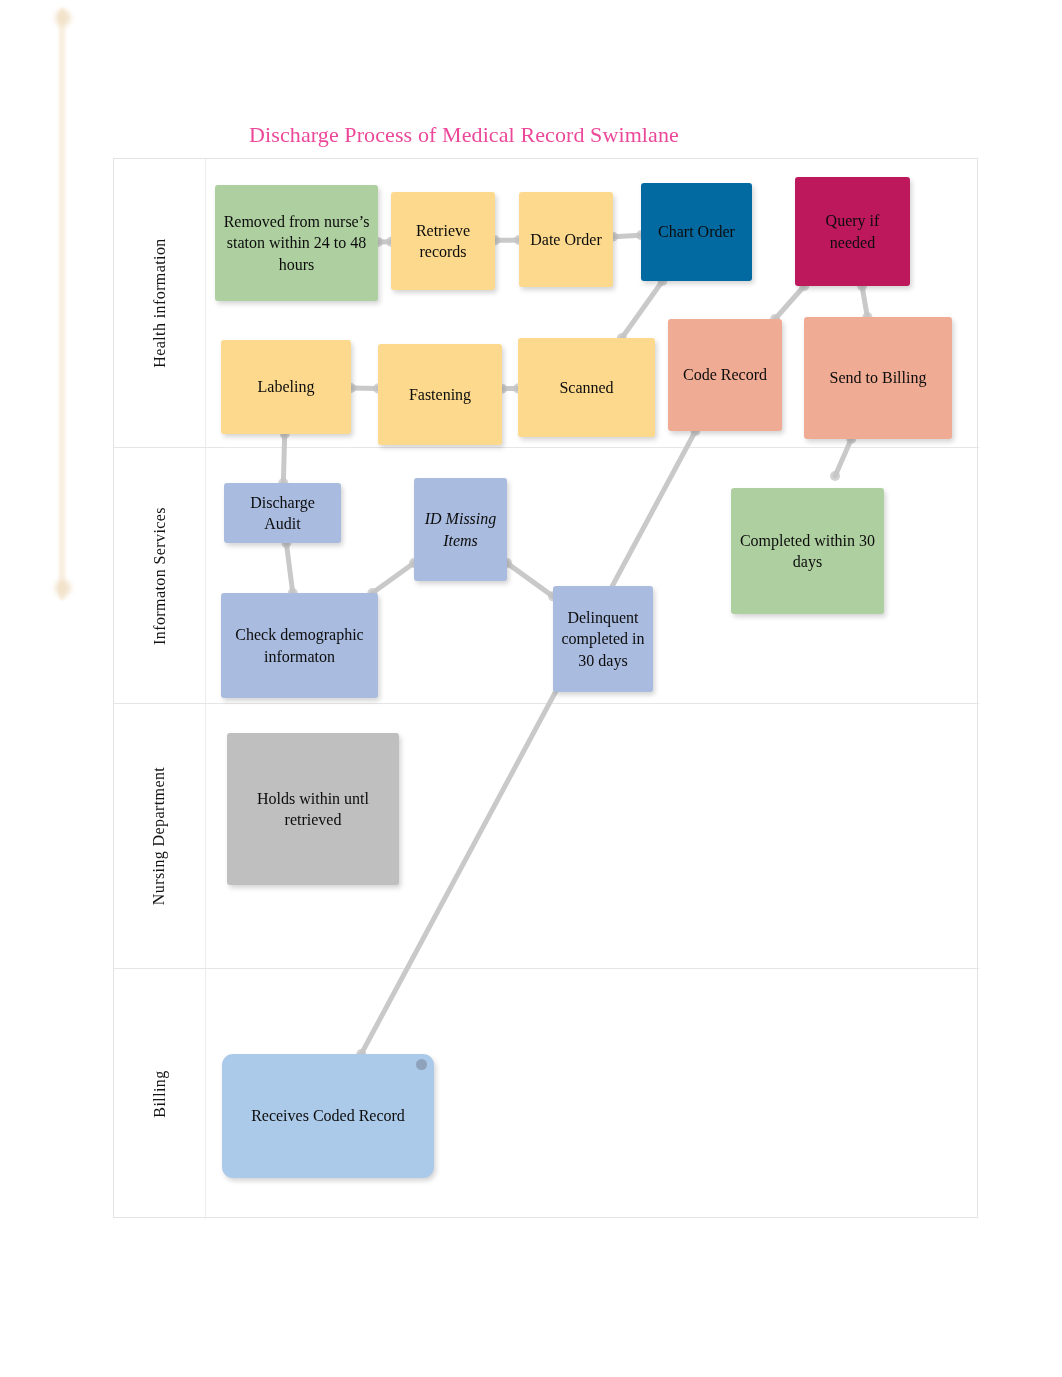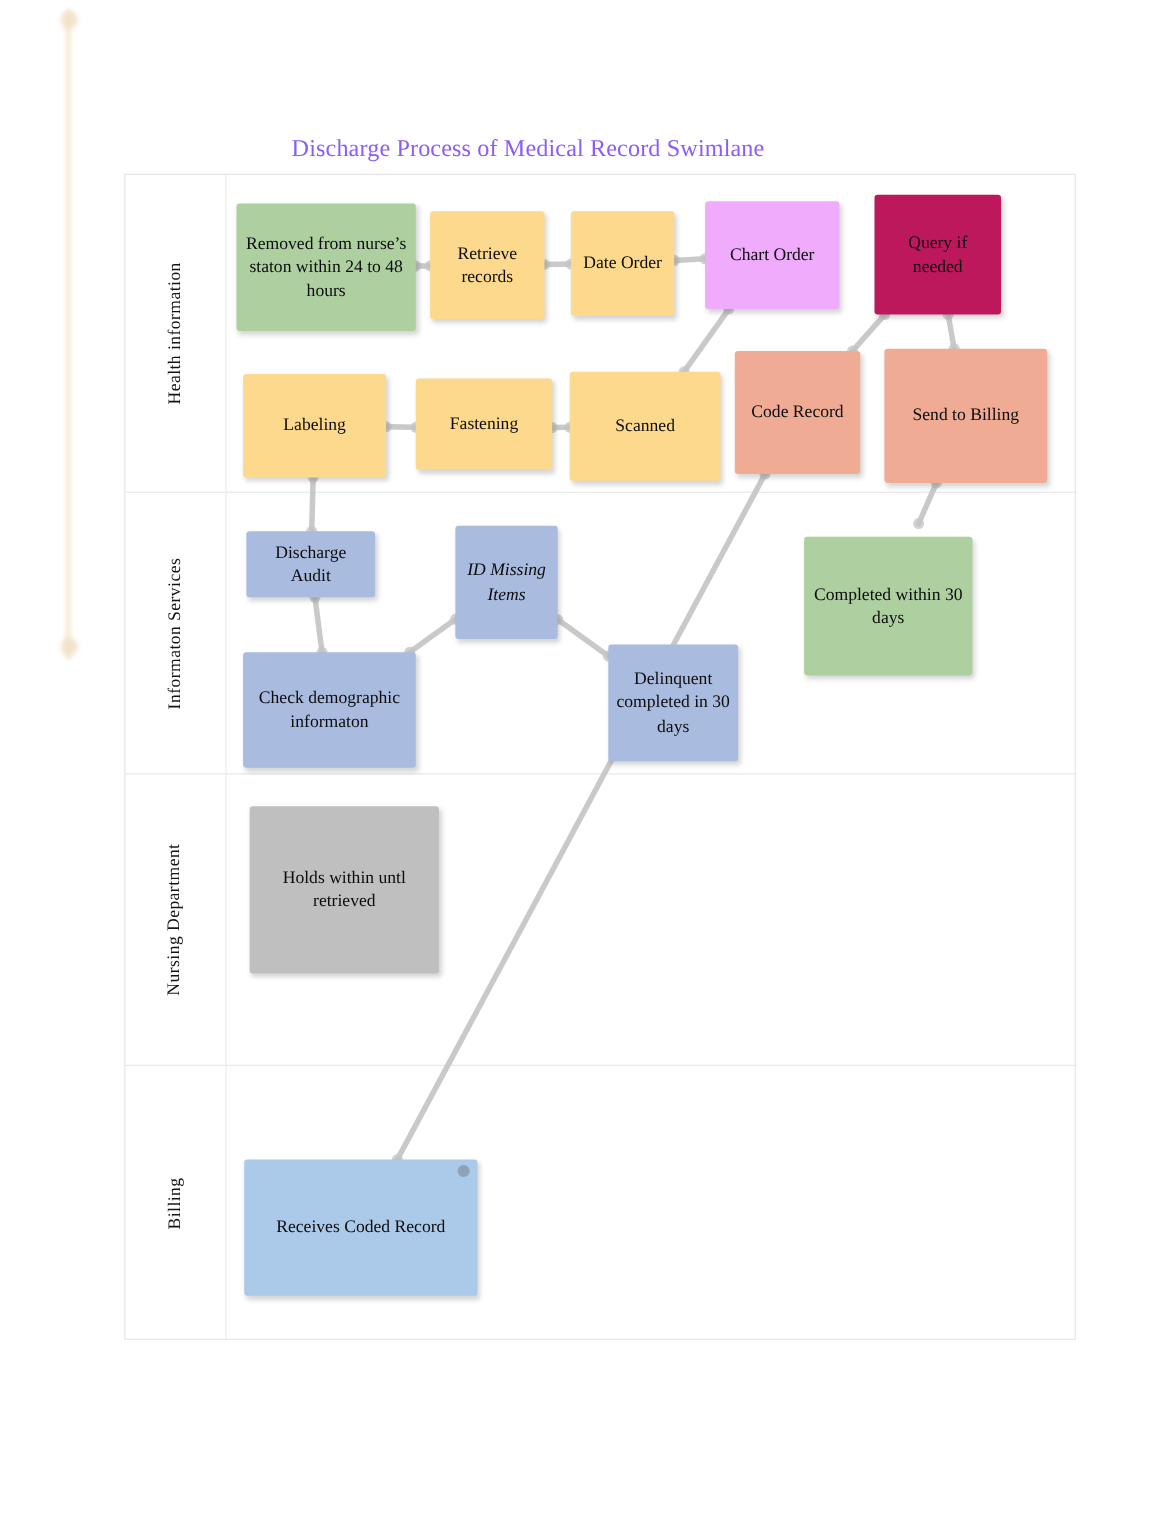--- a/index.html
+++ b/index.html
@@ -41,27 +41,27 @@
     border-radius: 50%;
     background: rgba(240,223,198,0.85);
     filter: blur(2.5px);
   }
   #page-margin-cap-top { top: 10px; }
   #page-margin-cap-bottom { top: 580px; }
 
   
   #diagram-title {
     position: absolute;
-    left: 16px;
+    left: 0;
     top: 122px;
     width: 928px;
     text-align: center;
     font-size: 22px;
     letter-spacing: 0.1px;
-    color: #8b5cf6;
+    color: #ec4899;
     white-space: nowrap;
   }
 
   
   #swimlane-container {
     position: absolute;
     left: 113px;
     top: 158px;
     width: 865px;
     height: 1060px;
@@ -120,21 +120,21 @@
     border-radius: 3px;
     color: #0c0c0c;
     font-size: 16px;
     box-shadow: 2px 3px 5px rgba(0,0,0,0.17);
   }
   .n-green  { background: #aed0a0; }
   .n-amber  { background: #fcd98d; }
   .n-salmon { background: #f0ab94; }
   .n-blue   { background: #a9bbdf; }
   .n-gray   { background: #bfbfbf; }
-  .n-lightblue { background: #abc9e8; }
+  .n-lightblue { background: #abc9e8; border-radius: 11px; }
 
   .endpoint-dot {
     position: absolute;
     width: 11px;
     height: 11px;
     border-radius: 50%;
     background: rgba(120,130,150,0.55);
     filter: blur(0.6px);
   }
 </style>
@@ -227,51 +227,51 @@
 <div id="node-layer">
     <div class="node n-green" style="left: 215px; top: 185px; width: 163px; height: 116px; background: rgb(174, 208, 160);">
       <span>Removed from nurse’s staton within 24 to 48 hours</span>
     </div>
     <div class="node n-amber" style="left: 391px; top: 192px; width: 104px; height: 98px; background: rgb(252, 217, 141);">
       <span>Retrieve records</span>
     </div>
     <div class="node n-amber" style="left: 519px; top: 192px; width: 94px; height: 95px; background: rgb(252, 217, 141);">
       <span>Date Order</span>
     </div>
-    <div class="node n-amber" style="left: 641px; top: 183px; width: 122px; height: 98px; background: #f0abfc;">
+    <div class="node n-amber" style="left: 641px; top: 183px; width: 111px; height: 98px; background: #0369a1;">
       <span>Chart Order</span>
     </div>
     <div class="node n-salmon" style="left: 795px; top: 177px; width: 115px; height: 109px; background: #be185d;">
       <span>Query if needed</span>
     </div>
     <div class="node n-amber" style="left: 221px; top: 340px; width: 130px; height: 94px; background: rgb(252, 217, 141);">
       <span>Labeling</span>
     </div>
-    <div class="node n-amber" style="left: 378px; top: 344px; width: 124px; height: 83px; background: rgb(252, 217, 141);">
+    <div class="node n-amber" style="left: 378px; top: 344px; width: 124px; height: 101px; background: rgb(252, 217, 141);">
       <span>Fastening</span>
     </div>
     <div class="node n-amber" style="left: 518px; top: 338px; width: 137px; height: 99px; background: rgb(252, 217, 141);">
       <span>Scanned</span>
     </div>
     <div class="node n-salmon" style="left: 668px; top: 319px; width: 114px; height: 112px; background: rgb(240, 171, 148);">
       <span>Code Record</span>
     </div>
     <div class="node n-salmon" style="left: 804px; top: 317px; width: 148px; height: 122px; background: rgb(240, 171, 148);">
       <span>Send to Billing</span>
     </div>
     <div class="node n-blue" style="left: 224px; top: 483px; width: 117px; height: 60px; background: rgb(169, 187, 223);">
       <span>Discharge Audit</span>
     </div>
     <div class="node n-blue" style="left: 414px; top: 478px; width: 93px; height: 103px; background: rgb(169, 187, 223); font-style: italic;">
       <span>ID Missing Items</span>
     </div>
     <div class="node n-blue" style="left: 221px; top: 593px; width: 157px; height: 105px; background: rgb(169, 187, 223);">
       <span>Check demographic informaton</span>
     </div>
-    <div class="node n-blue" style="left: 553px; top: 586px; width: 118px; height: 106px; background: rgb(169, 187, 223);">
+    <div class="node n-blue" style="left: 553px; top: 586px; width: 100px; height: 106px; background: rgb(169, 187, 223);">
       <span>Delinquent completed in 30 days</span>
     </div>
     <div class="node n-green" style="left: 731px; top: 488px; width: 153px; height: 126px; background: rgb(174, 208, 160);">
       <span>Completed within 30 days</span>
     </div>
     <div class="node n-gray" style="left: 227px; top: 733px; width: 172px; height: 152px; background: rgb(191, 191, 191);">
       <span>Holds within untl retrieved</span>
     </div>
     <div class="node n-lightblue" style="left: 222px; top: 1054px; width: 212px; height: 124px; background: rgb(171, 201, 232);">
       <span>Receives Coded Record</span>

